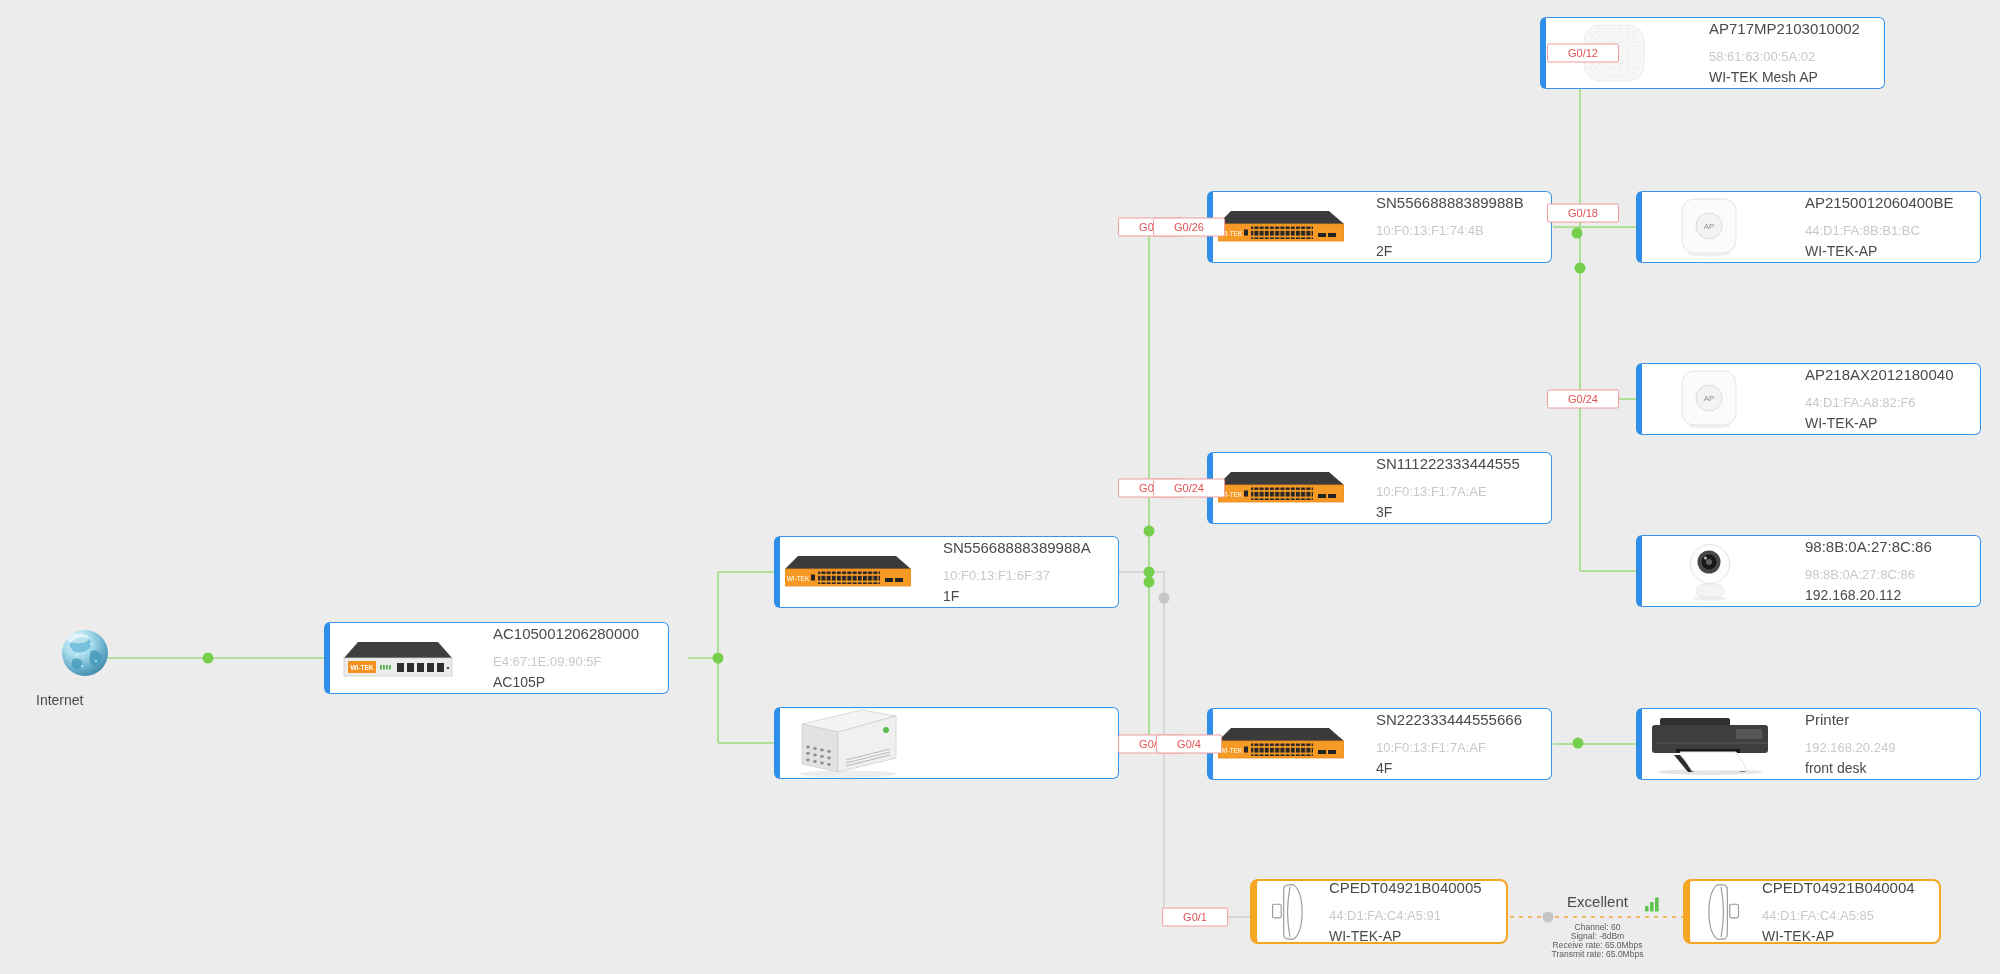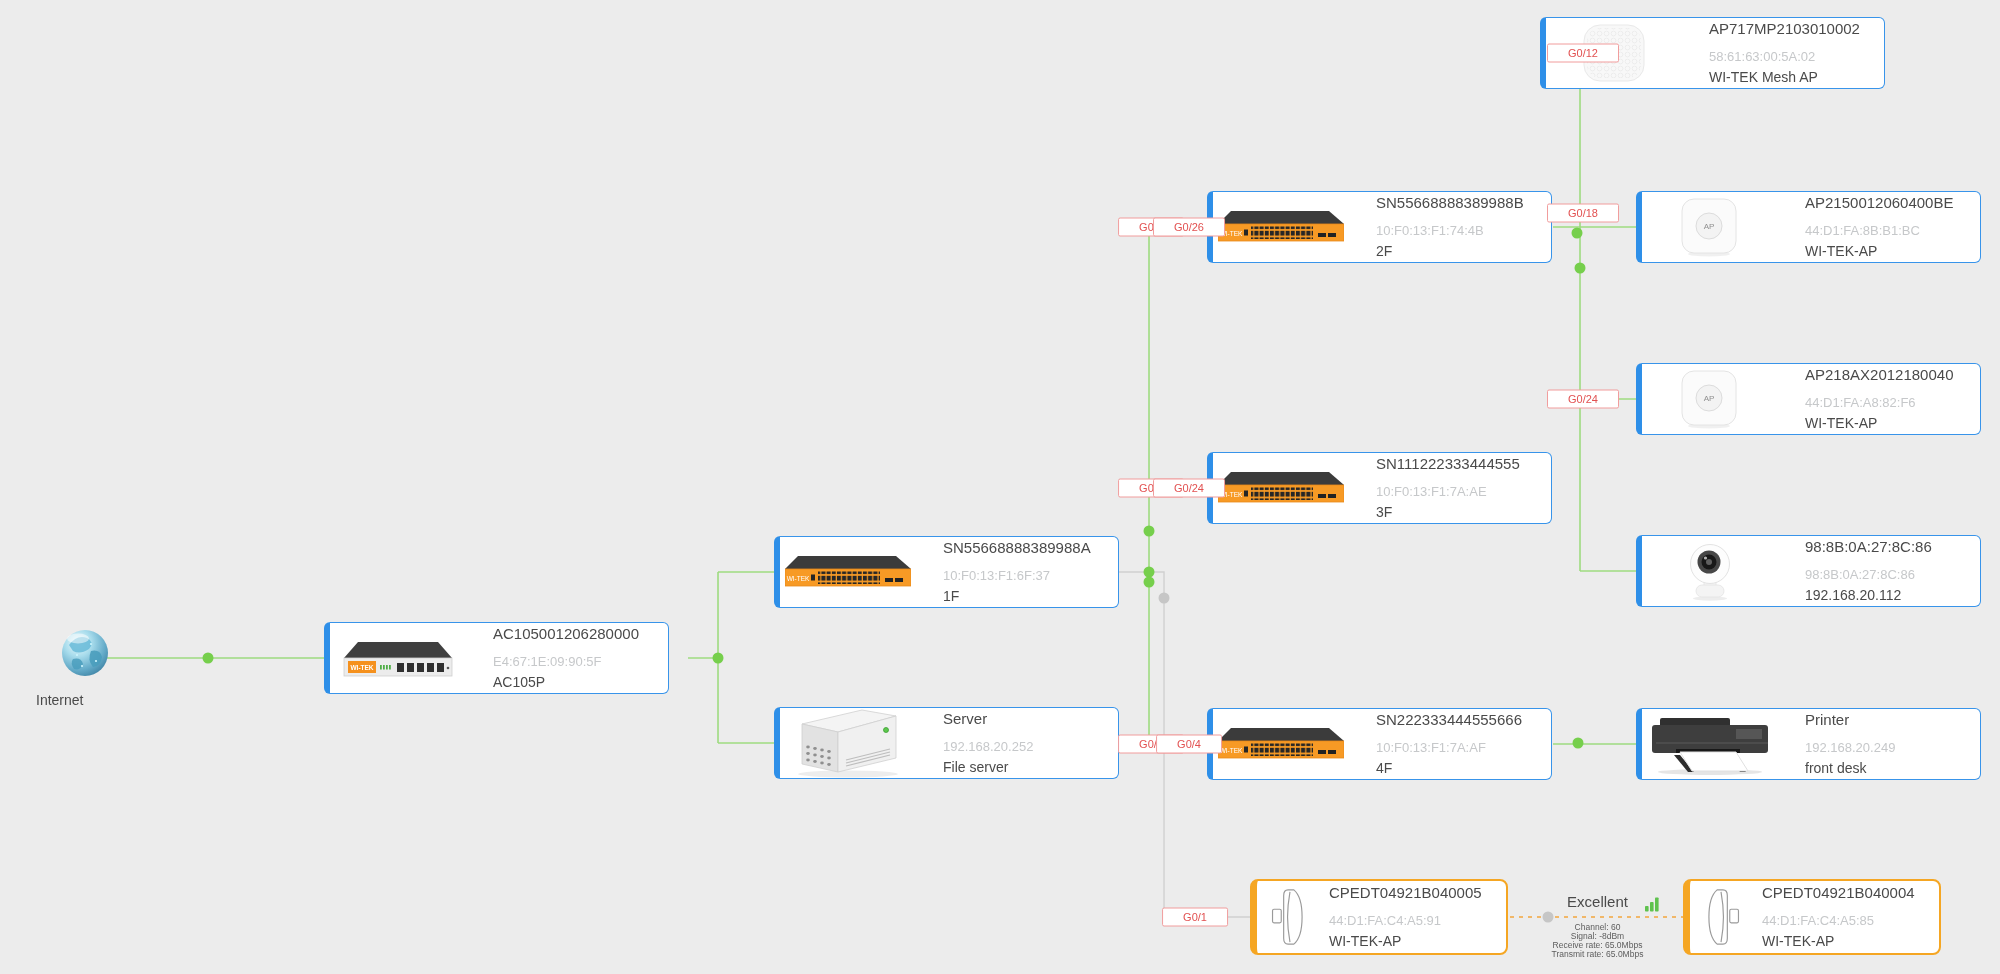--- a/index.html
+++ b/index.html
@@ -7,21 +7,21 @@
   #canvas{position:relative;width:2000px;height:974px;background:#ececec;}
   .layer{position:absolute;left:0;top:0;pointer-events:none;}
   .lines{z-index:0;}
   .dots{z-index:3;}
   .node{position:absolute;width:345px;height:72px;background:#fff;border:1px solid #3894ea;border-left:6px solid #2e8fe8;border-radius:6px;box-sizing:border-box;display:flex;align-items:center;z-index:1;}
   .node .icon{width:135px;flex:0 0 auto;display:flex;justify-content:center;align-items:center;}
   .node .text{flex:1;display:flex;flex-direction:column;justify-content:center;padding-left:28px;}
   .title{font-size:15px;color:#4a4a4a;line-height:22px;white-space:nowrap;}
   .mac{font-size:13px;color:#c6c8ca;line-height:20px;white-space:nowrap;margin-top:7px;}
   .sub{font-size:14px;color:#4a4a4a;line-height:21px;white-space:nowrap;}
-  .node.cpe{width:258px;height:76px;border:2px solid #f5a623;border-left:7px solid #f5a623;border-radius:8px;}
+  .node.cpe{width:258px;height:65px;border:2px solid #f5a623;border-left:7px solid #f5a623;border-radius:8px;}
   .node.cpe .icon{width:64px;}
   .node.cpe .text{padding-left:8px;}
   .port{position:absolute;transform:translate(-50%,-50%);background:#fff;border:1px solid #f19c9c;color:#e25151;font-size:11px;line-height:13px;padding:2px 20px;border-radius:2px;z-index:2;white-space:nowrap;}
   .internet-label{position:absolute;left:36px;top:692px;width:100px;font-size:14px;color:#4a4a4a;z-index:1;}
   .globe{position:absolute;left:60px;top:628px;z-index:1;}
   .wifi-quality{position:absolute;left:1515px;top:893px;width:165px;text-align:center;font-size:15px;color:#4a4a4a;z-index:2;}
   .wifi-details{position:absolute;left:1505px;top:923px;width:185px;text-align:center;font-size:8.5px;line-height:9px;color:#5d5d5d;z-index:2;}
   .wifi-bars{position:absolute;left:1645px;top:897px;z-index:2;}
 </style>
 </head>
@@ -194,25 +194,20 @@
     <span class="sub">1F</span>
   </div>
 </div>
 
 <div class="node" style="left:774px;top:707px">
   <div class="icon">
         <svg width="116" height="70" viewBox="0 0 116 70">
           <use href="#sym-server" xlink:href="#sym-server"></use>
         </svg>
       </div>
-  <div class="text">
-    <span class="title">Server</span>
-    <span class="mac">192.168.20.252</span>
-    <span class="sub">File server</span>
-  </div>
 </div>
 
 <div class="node" style="left:1207px;top:191px">
   <div class="icon">
         <svg width="126" height="32" viewBox="0 0 126 32">
           <use href="#sym-switch" xlink:href="#sym-switch"></use>
         </svg>
       </div>
   <div class="text">
     <span class="title">SN55668888389988B</span>

